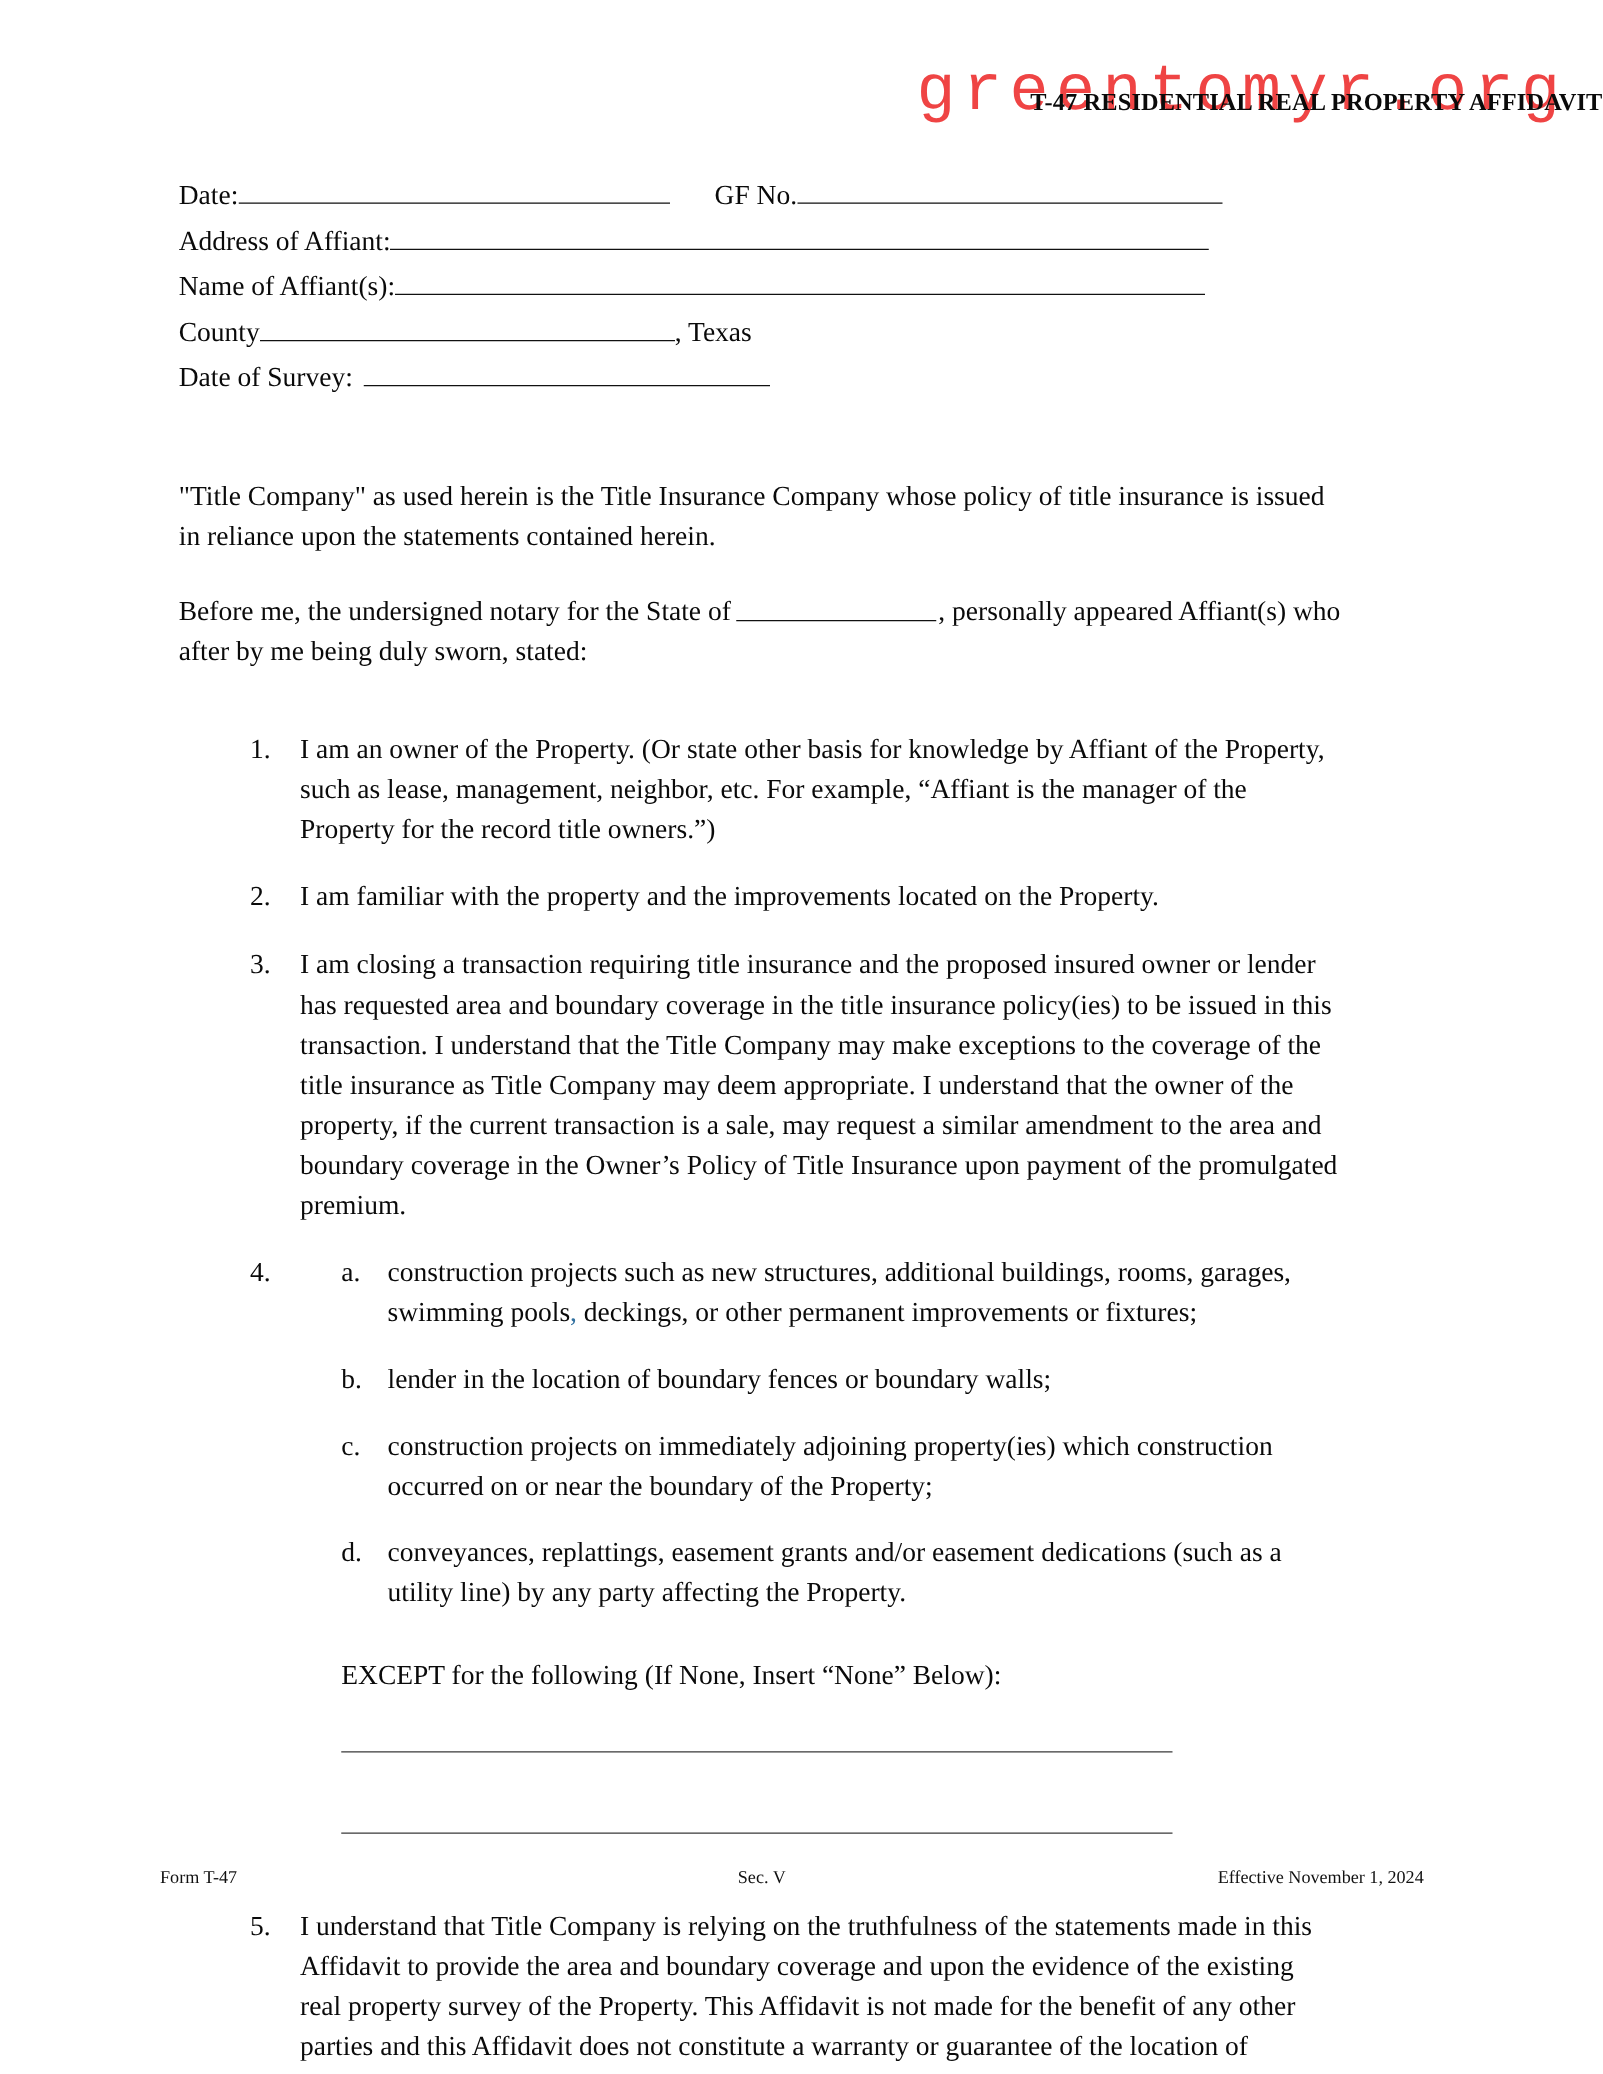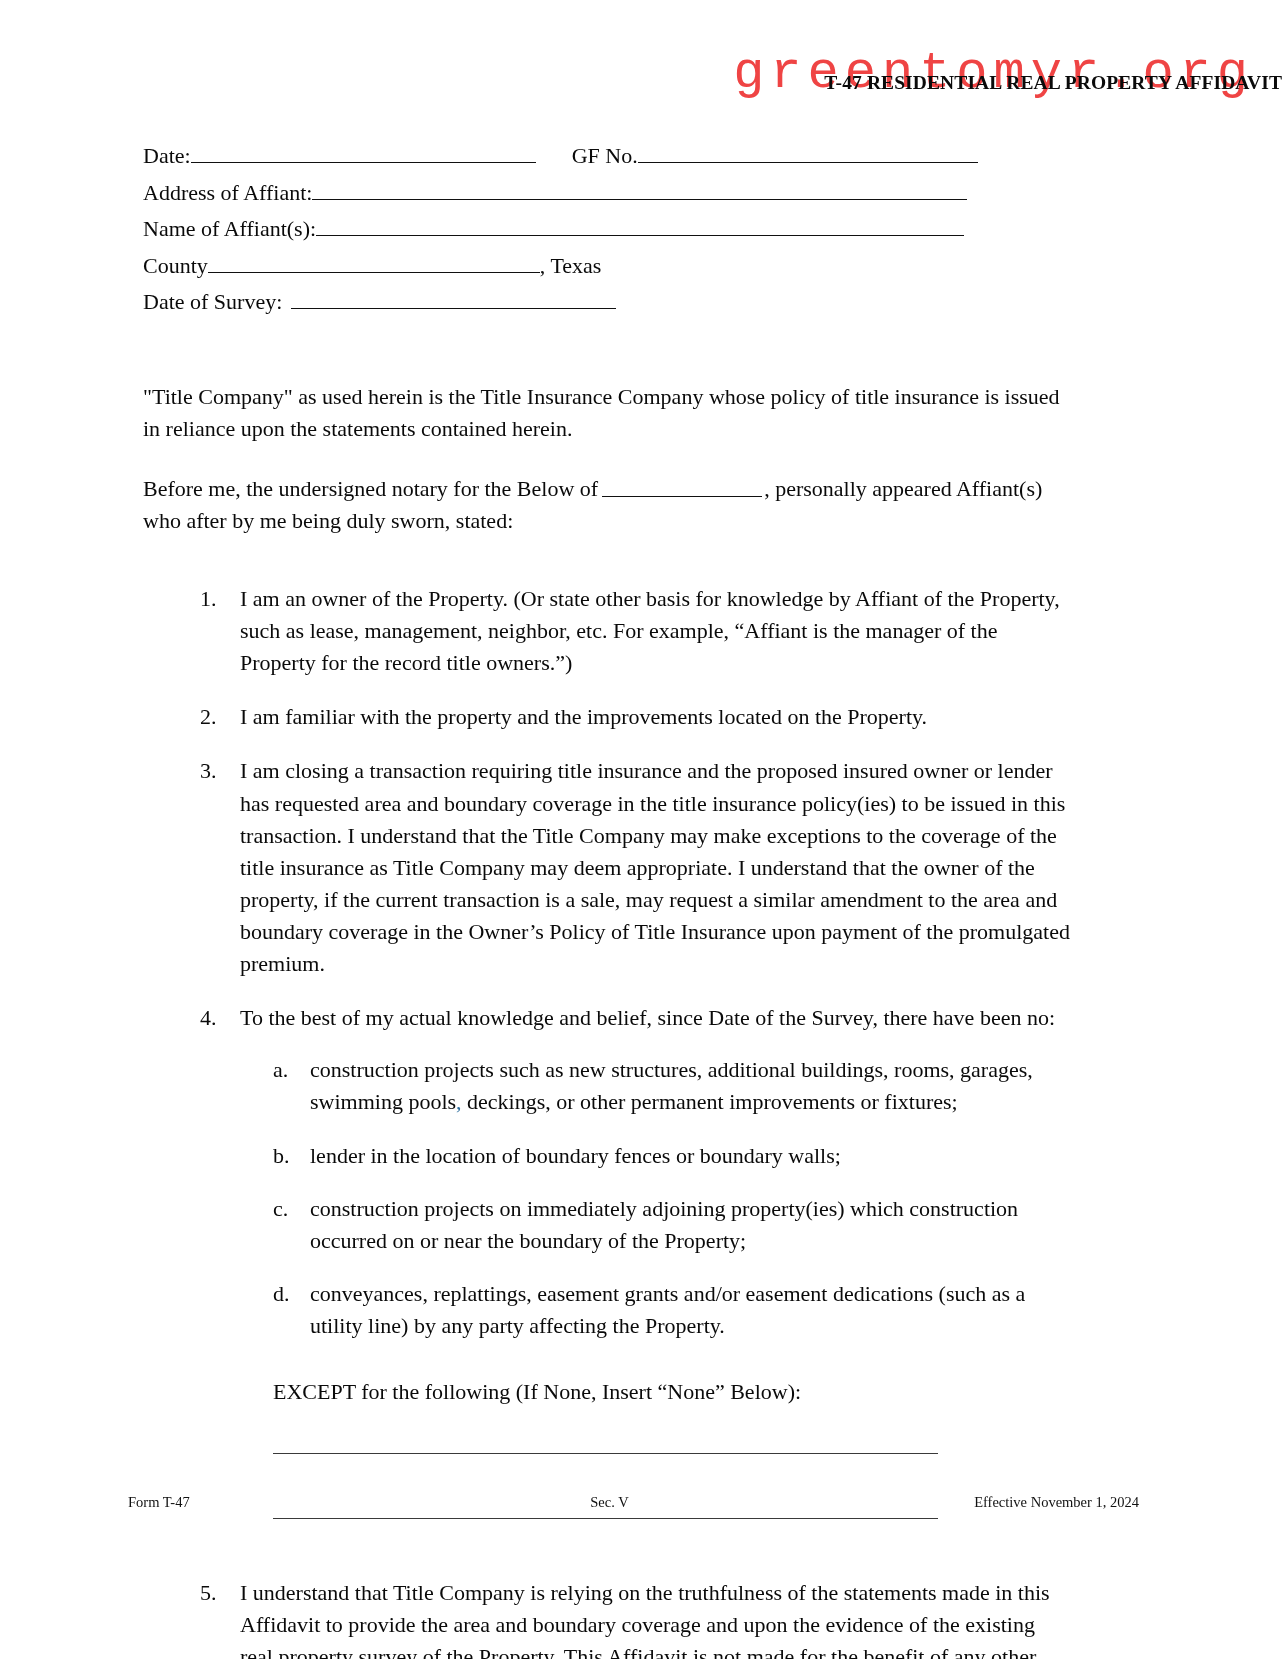--- a/index.html
+++ b/index.html
@@ -207,42 +207,41 @@
       <div class="field-row">
         <span class="field-label">Date of Survey:</span>
         <span class="gap-sm"></span>
         <span class="rule rule-survey"></span>
       </div>
 
     </div>
 
     <p class="para block-intro">"Title Company" as used herein is the Title Insurance Company whose policy of title insurance is issued in reliance upon the statements contained herein.</p>
 
-    <p class="para block-notary"><span>Before me, the undersigned notary for the Below of</span><span class="inline-blank"></span><span>, personally appeared Affiant(s) who after by me being duly sworn, stated:</span></p>
+    <p class="para block-notary"><span>Before me, the undersigned notary for the State of</span><span class="inline-blank"></span><span>, personally appeared Affiant(s) who after by me being duly sworn, stated:</span></p>
 
     <ol class="main-list">
 
       <li>
         <span class="marker">1.</span>
         <span>I am an owner of the Property. (Or state other basis for knowledge by Affiant of the Property, such as lease, management, neighbor, etc. For example, “Affiant is the manager of the Property for the record title owners.”)</span>
       </li>
 
       <li>
         <span class="marker">2.</span>
         <span>I am familiar with the property and the improvements located on the Property.</span>
       </li>
 
       <li>
         <span class="marker">3.</span>
         <span>I am closing a transaction requiring title insurance and the proposed insured owner or lender has requested area and boundary coverage in the title insurance policy(ies) to be issued in this transaction. I understand that the Title Company may make exceptions to the coverage of the title insurance as Title Company may deem appropriate. I understand that the owner of the property, if the current transaction is a sale, may request a similar amendment to the area and boundary coverage in the Owner’s Policy of Title Insurance upon payment of the promulgated premium.</span>
       </li>
 
       <li>
         <span class="marker">4.</span>
-        <span>To the best of my actual knowledge and belief, since Date of the Survey, there have been no:</span>
 
         <ol class="sub-list">
 
           <li>
             <span class="marker">a.</span>
             <span>construction projects such as new structures, additional  buildings, rooms, garages, swimming pools</span><span class="blue-comma">,</span><span> deckings, or other permanent improvements or fixtures;</span>
           </li>
 
           <li>
             <span class="marker">b.</span>

